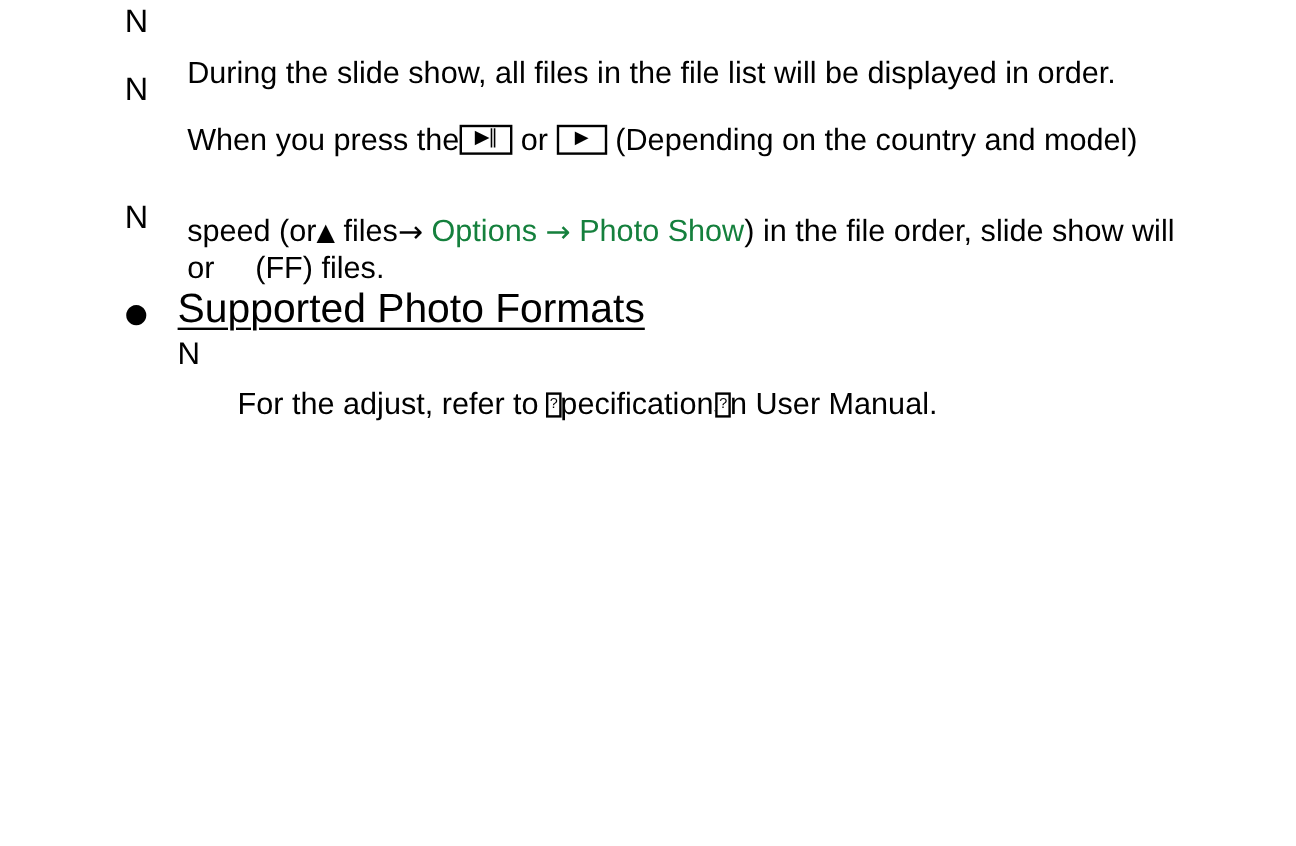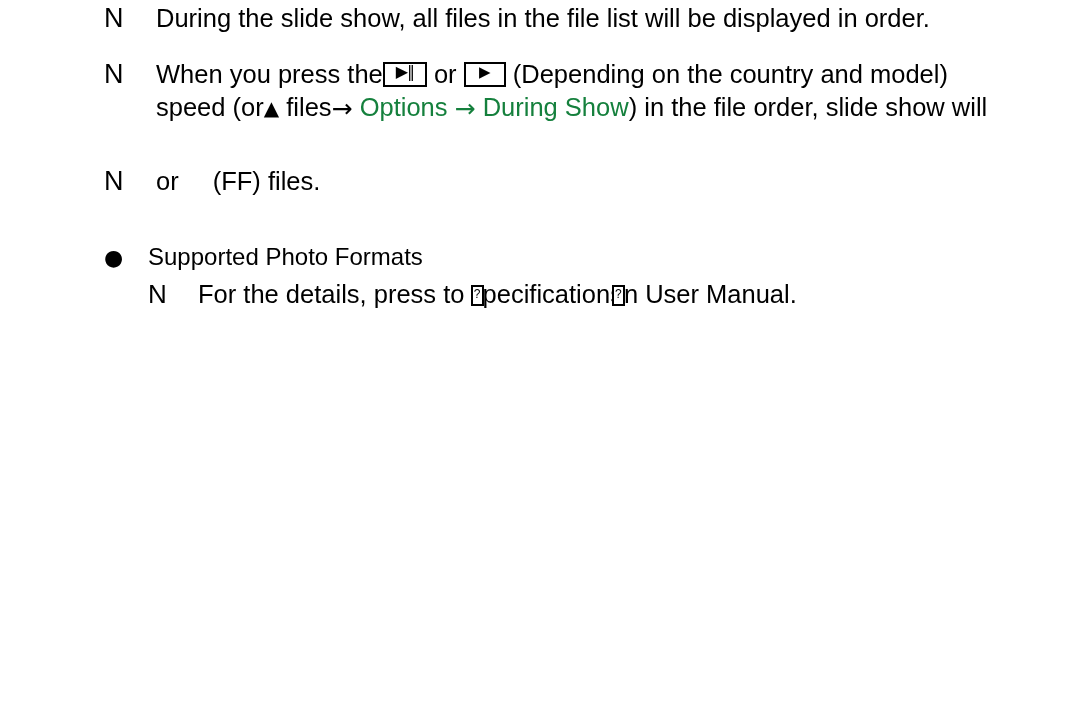--- a/index.html
+++ b/index.html
@@ -42,20 +42,21 @@
     margin-left: 52px;
     font-size: 25.5px;
     line-height: 32.5px;
     font-weight: 400;
     color: #000;
     white-space: nowrap;
   }
   .note-line {
     display: block;
     white-space: nowrap;
+    margin-top: 43px;
   }
 
   
   .key {
     display: inline-block;
     border: 2.5px solid #000;
     background: #fff;
     color: #000;
     vertical-align: middle;
     position: relative;
@@ -155,22 +156,23 @@
     align-items: baseline;
   }
   .bullet-dot {
     width: 44px;
     font-size: 22px;
     line-height: 32px;
     color: #000;
     font-family: "DejaVu Sans", sans-serif;
   }
   .bullet-label {
-    font-size: 24px;
+    font-size: 34px;
     line-height: 32px;
+    text-decoration: underline;
     text-underline-offset: 5px;
     text-decoration-thickness: 2px;
     white-space: nowrap;
   }
 
   
   #note-1   { left: 104px; top: 2px;   }
   #note-2   { left: 104px; top: 58px;  }
   #note-3   { left: 104px; top: 165px; }
   #head-1   { left: 104px; top: 241px; }
@@ -189,21 +191,21 @@
       <span class="note-line">During the slide show, all files in the file list will be displayed in order.</span>
     </div>
   </div>
 
   <div class="note" id="note-2">
     <span class="note-marker">N</span>
     <div class="note-body">
 
       <span class="note-line"><span>When you press the</span><span class="key key-playpause"><span class="key-glyph">▶‖</span></span><span>&nbsp;</span><span>or</span><span>&nbsp;</span><span class="key key-play"><span class="key-glyph">▶</span></span><span>&nbsp;</span><span>(Depending on the country and model)</span></span>
 
-      <span class="note-line"><span>speed (or</span><span class="tri-up">▲</span><span>&nbsp;</span><span>files</span><span class="arrow">→</span><span>&nbsp;</span><span class="accent">Options</span><span>&nbsp;</span><span class="arrow accent">→</span><span>&nbsp;</span><span class="accent">During Show</span><span>) in the file order, slide show will</span></span>
+      <span class="note-line"><span>speed (or</span><span class="tri-up">▲</span><span>&nbsp;</span><span>files</span><span class="arrow">→</span><span>&nbsp;</span><span class="accent">Options</span><span>&nbsp;</span><span class="arrow accent">→</span><span>&nbsp;</span><span class="accent">Photo Show</span><span>) in the file order, slide show will</span></span>
 
     </div>
   </div>
 
   <div class="note" id="note-3">
     <span class="note-marker">N</span>
     <div class="note-body">
 
 
       <span class="note-line"><span>or</span><span class="gap"></span><span>(FF) files.</span></span>
@@ -211,17 +213,17 @@
   </div>
 
   <div class="bullet-head" id="head-1">
     <span class="bullet-dot">●</span>
     <span class="bullet-label">Supported Photo Formats</span>
   </div>
 
   <div class="note" id="note-4">
     <span class="note-marker">N</span>
     <div class="note-body">
-      <span class="note-line"><span>For the details, press to</span><span>&nbsp;</span><span class="tofu"></span><span>pecifications</span><span class="tofu tofu-overlap"></span><span>n User Manual.</span></span>
+      <span class="note-line"><span>For the adjust, refer to</span><span>&nbsp;</span><span class="tofu"></span><span>pecifications</span><span class="tofu tofu-overlap"></span><span>n User Manual.</span></span>
     </div>
   </div>
 
 </div>
 
 </body></html>

